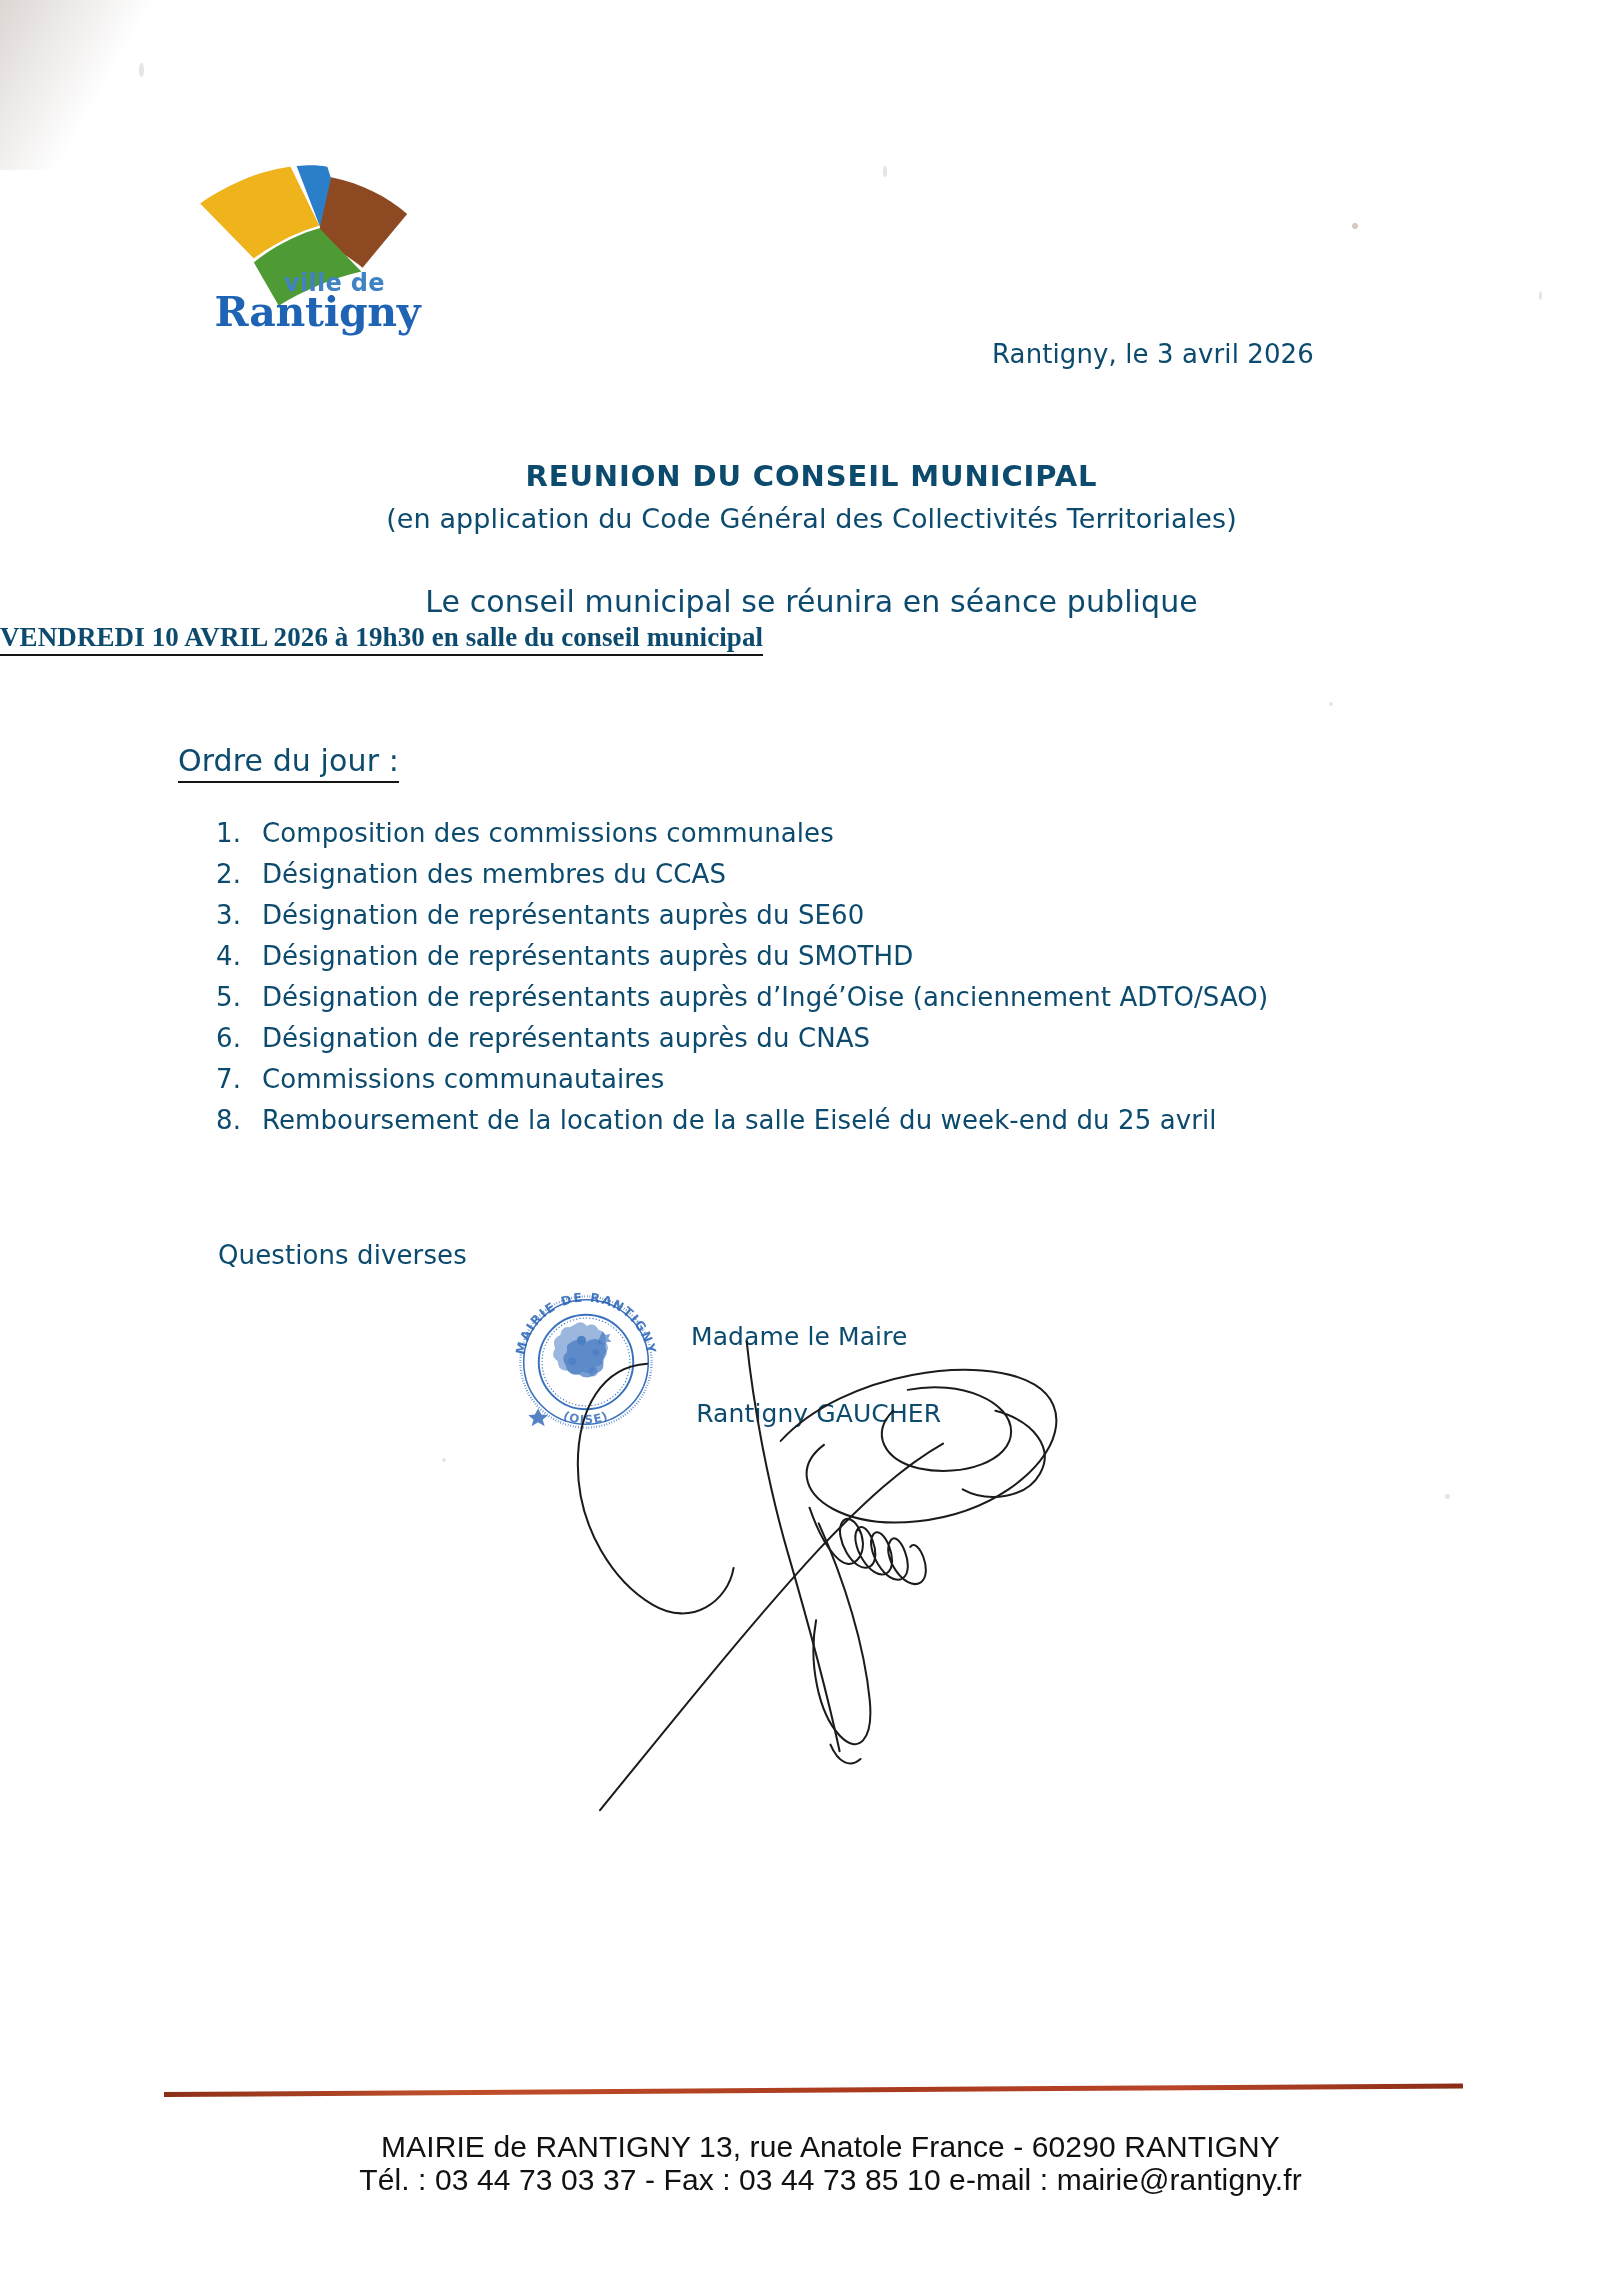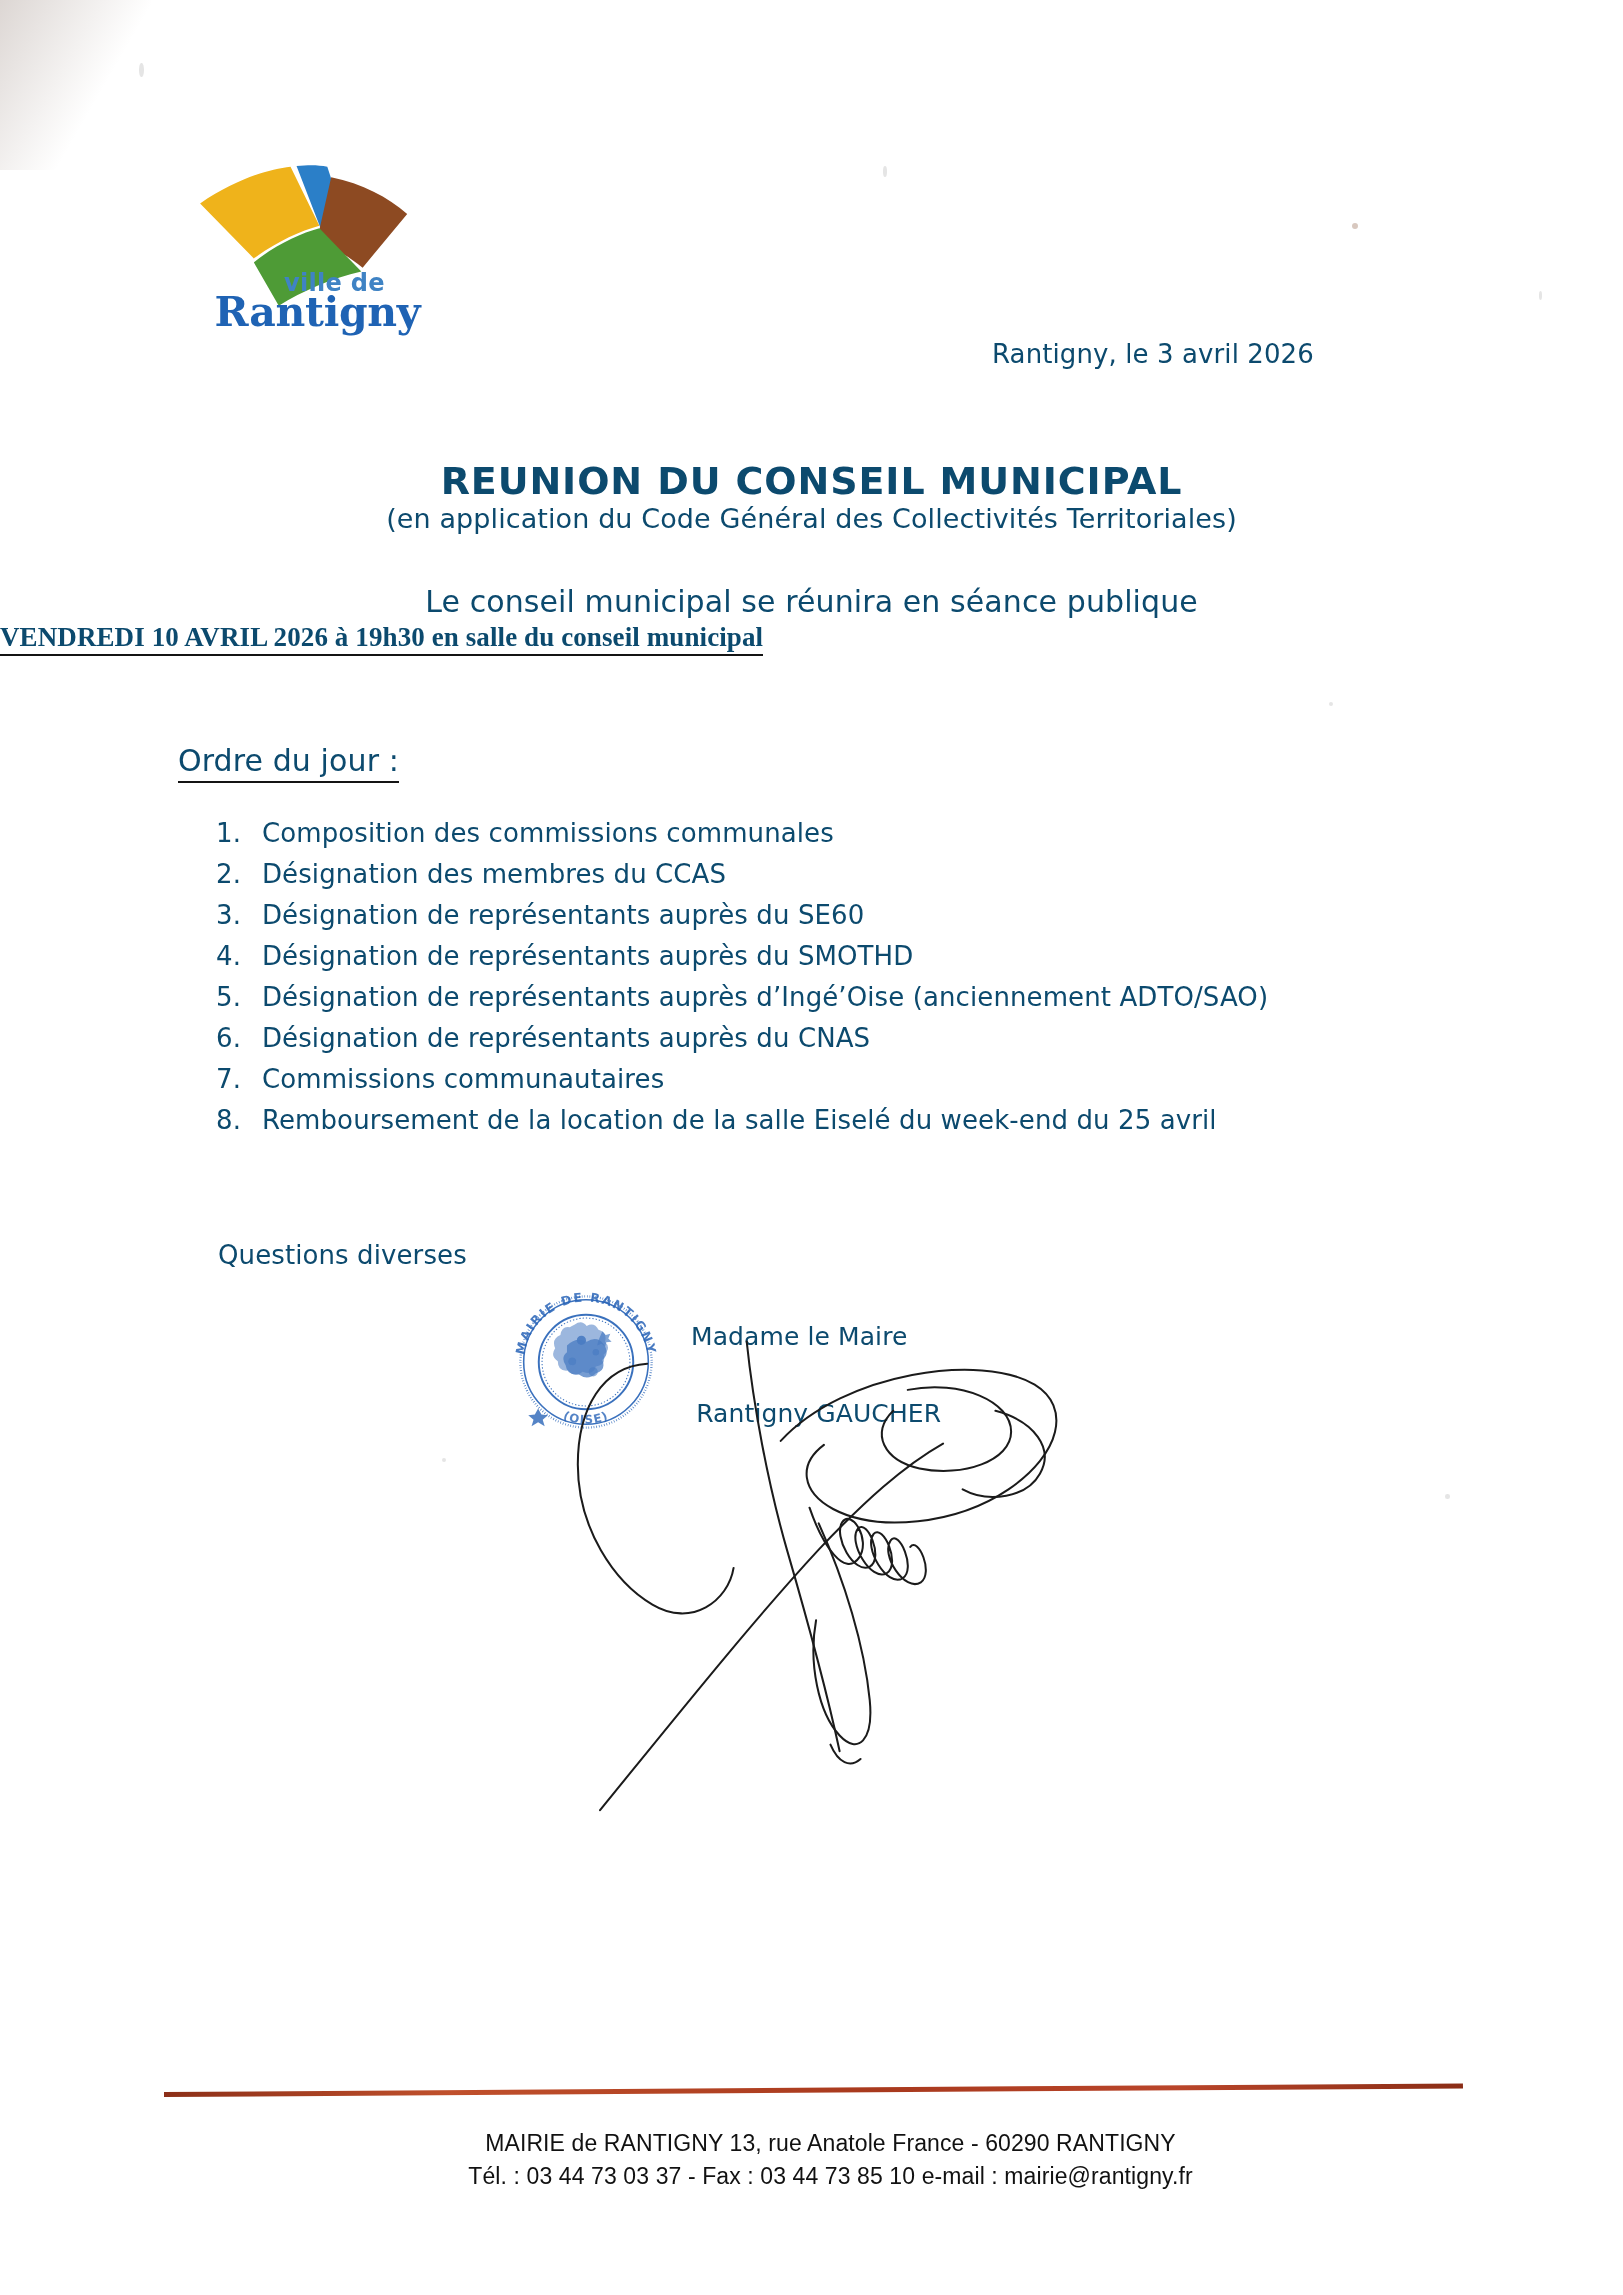--- a/index.html
+++ b/index.html
@@ -77,21 +77,21 @@
     top: 339px;
     font-size: 26px;
     white-space: nowrap;
   }
 
   .title-main {
     position: absolute;
     left: 0; right: 0;
     top: 459px;
     text-align: center;
-    font-size: 38px;
+    font-size: 29px;
     font-weight: 700;
     letter-spacing: 0.9px;
   }
   .title-sub {
     position: absolute;
     left: 0; right: 0;
     top: 503px;
     text-align: center;
     font-size: 27px;
   }
@@ -195,21 +195,21 @@
     height: 4.6px;
     background: linear-gradient(90deg,#8c2f18,#c0502c 22%,#a8391d 55%,#b9452a 78%,#8a2d16);
     transform: rotate(-0.38deg);
     transform-origin: left center;
   }
   .footer-text {
     position: absolute;
     left: 0; right: 0;
     text-align: center;
     font-family: "Liberation Sans", sans-serif;
-    font-size: 23px;
+    font-size: 30px;
     color: #111;
     letter-spacing: 0.1px;
     padding-left: 38px;
   }
   .footer-line1 { top: 2130px; }
   .footer-line2 { top: 2163px; }
 </style>
 </head>
 <body>
 

